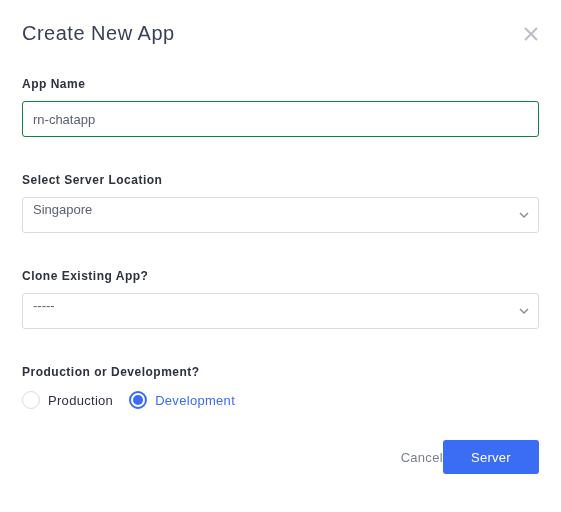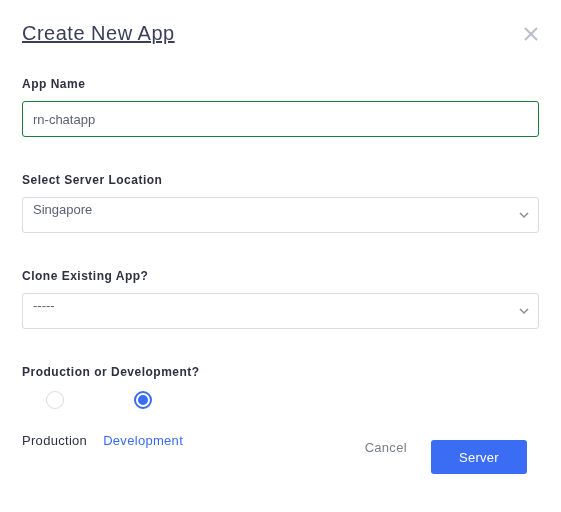--- a/index.html
+++ b/index.html
@@ -17,21 +17,20 @@
     display: flex;
     justify-content: space-between;
     align-items: center;
     margin-bottom: 32px;
   }
   .title {
     font-size: 20px;
     font-weight: 400;
     color: #3a3f58;
     letter-spacing: 0.5px;
-    text-decoration: underline;
   }
   .close {
     cursor: pointer;
     color: #b9bec7;
     display: inline-flex;
     align-items: center;
     justify-content: center;
   }
   .close svg { width: 16px; height: 16px; stroke: currentColor; }
   .field { margin-bottom: 36px; }
@@ -85,23 +84,22 @@
   .chev svg { width: 10px; height: 10px; stroke: currentColor; fill: none; }
   .radio-group {
     display: flex;
     gap: 16px;
     align-items: center;
     margin-top: 12px;
   }
   .radio-item {
     display: flex;
     align-items: center;
-    gap: 24px;
-    cursor: pointer;
-    flex-direction: column;
+    gap: 8px;
+    cursor: pointer;
   }
   .radio-circle {
     width: 18px;
     height: 18px;
     border-radius: 50%;
     border: 1.5px solid #d9dce2;
     display: flex;
     align-items: center;
     justify-content: center;
     background: #fff;
@@ -120,25 +118,24 @@
   .radio-label {
     font-size: 13px;
     color: #2e3141;
     letter-spacing: 0.3px;
   }
   .radio-item.selected .radio-label {
     color: #3a6cf4;
   }
   .footer {
     position: absolute;
-    right: 34px;
+    right: 22px;
     bottom: 38px;
     display: flex;
-    align-items: flex-start;
-    gap: 24px;
+    align-items: center;
   }
   .btn-cancel {
     background: none;
     border: none;
     font-size: 13px;
     color: #7b7f8c;
     cursor: pointer;
     letter-spacing: 0.3px;
     font-family: inherit;
   }

